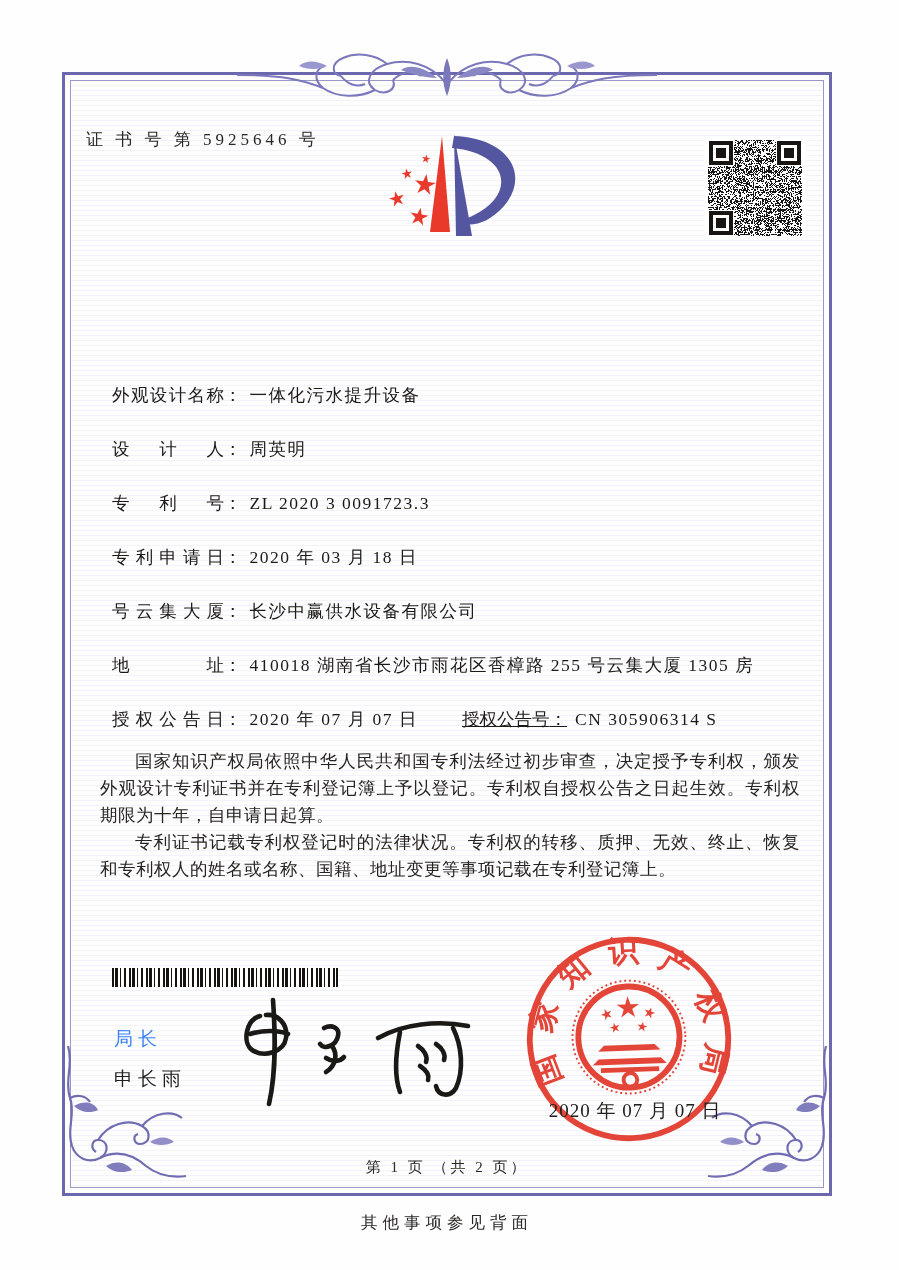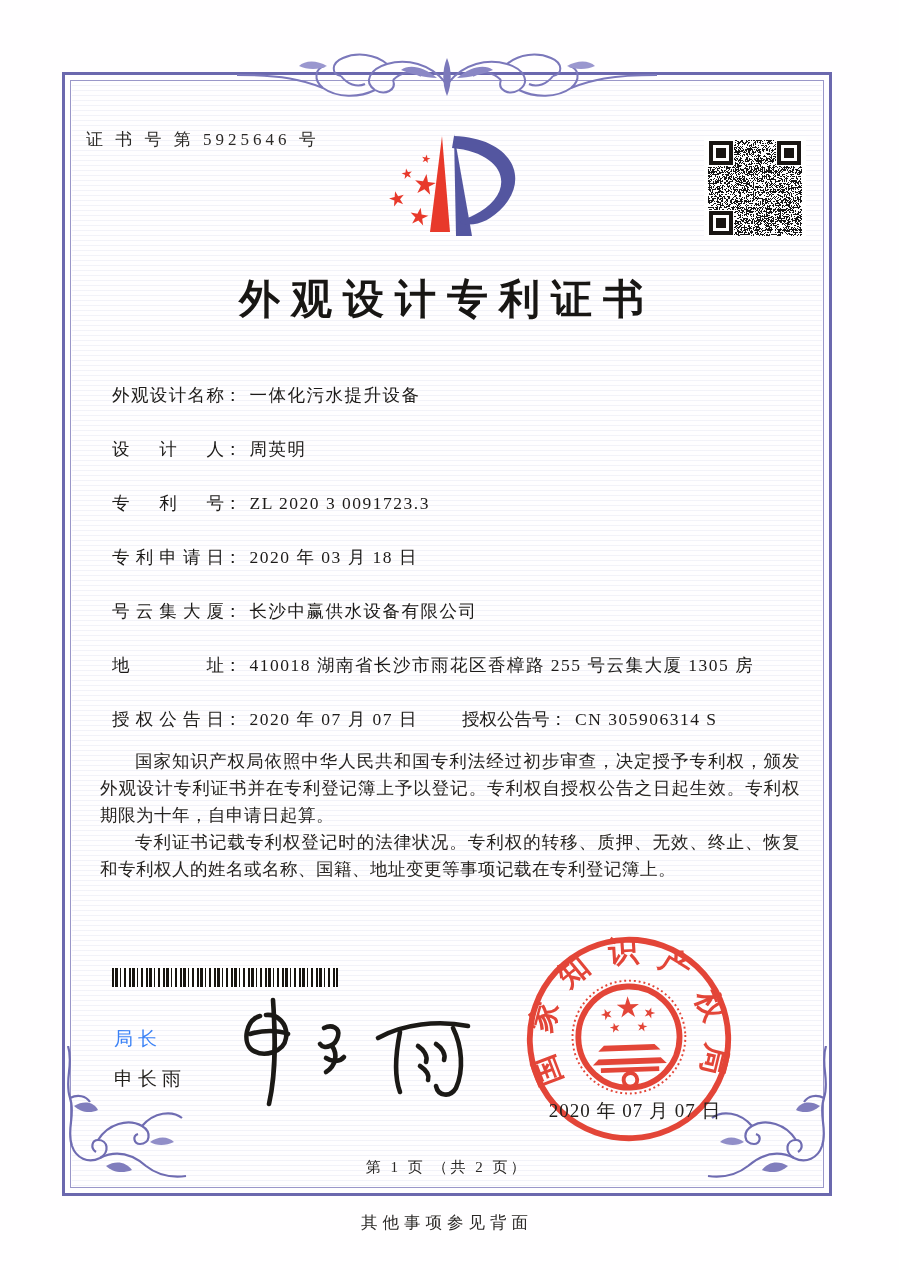--- a/index.html
+++ b/index.html
@@ -22,21 +22,21 @@
   .qr{position:absolute;left:704px;top:136px;width:102px;height:104px;}
   .title{position:absolute;left:62px;top:272px;width:770px;text-align:center;
          font-size:41px;font-weight:bold;letter-spacing:11px;color:#181614;}
   
   .fields{position:absolute;left:112px;top:384px;width:700px;}
   .frow{margin:0 0 32px 0;font-size:17.5px;line-height:22px;white-space:nowrap;position:relative;}
   .flabel{display:inline-block;width:112px;text-align:justify;text-align-last:justify;
           vertical-align:bottom;letter-spacing:0;}
   .fcolon{display:inline-block;}
   .fvalue{display:inline-block;margin-left:8px;letter-spacing:1.5px;}
-  .fpair2{position:absolute;left:350px;top:0;}
+  .fpair2{position:absolute;left:350px;top:0;text-decoration:underline;}
   
   .body-text{position:absolute;left:100px;top:748px;width:700px;font-size:17.5px;
              line-height:27px;text-align:justify;letter-spacing:0.5px;color:#262320;}
   .body-text p{margin:0;text-indent:2em;}
   
   .barcode{position:absolute;left:112px;top:968px;width:226px;height:19px;
            background:repeating-linear-gradient(90deg,#17140f 0 2px,#fff 2px 3px,#17140f 3px 6px,#fff 6px 8px,#17140f 8px 9px,#fff 9px 12px,#17140f 12px 14px,#fff 14px 17px);}
   .signer-title{position:absolute;left:114px;top:1026px;font-size:19px;letter-spacing:5px;
                 font-family:"Liberation Sans","DejaVu Sans",sans-serif;color:#3b82f6;}
   .signer-name{position:absolute;left:114px;top:1066px;font-size:19px;letter-spacing:5px;
@@ -140,21 +140,20 @@
         <rect x="73" y="5" width="24" height="24" fill="#181512"></rect>
       <rect x="77" y="9" width="16" height="16" fill="#fff"></rect>
         <rect x="80" y="12" width="10" height="10" fill="#181512"></rect>
       <rect x="4" y="74" width="26" height="26" fill="#fff"></rect>
         <rect x="5" y="75" width="24" height="24" fill="#181512"></rect>
       <rect x="9" y="79" width="16" height="16" fill="#fff"></rect>
         <rect x="12" y="82" width="10" height="10" fill="#181512"></rect>
     </g>
   </svg>
 
-  <div class="title">外观设计专利证书</div>
 
   <div class="fields">
     <div class="frow">
       <span class="flabel">外观设计名称</span><span class="fcolon">：</span><span class="fvalue">一体化污水提升设备</span>
     </div>
     <div class="frow">
       <span class="flabel">设计人</span><span class="fcolon">：</span><span class="fvalue">周英明</span>
     </div>
     <div class="frow">
       <span class="flabel">专利号</span><span class="fcolon">：</span><span class="fvalue">ZL 2020 3 0091723.3</span>

